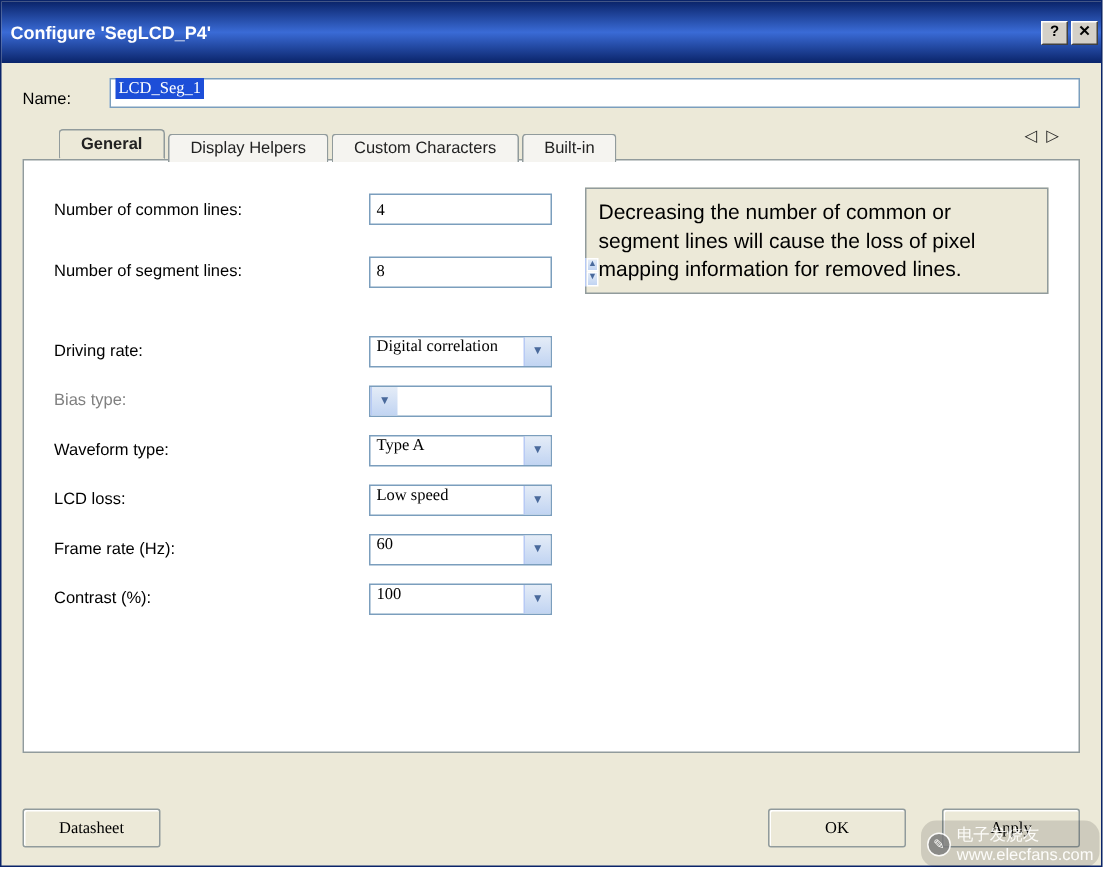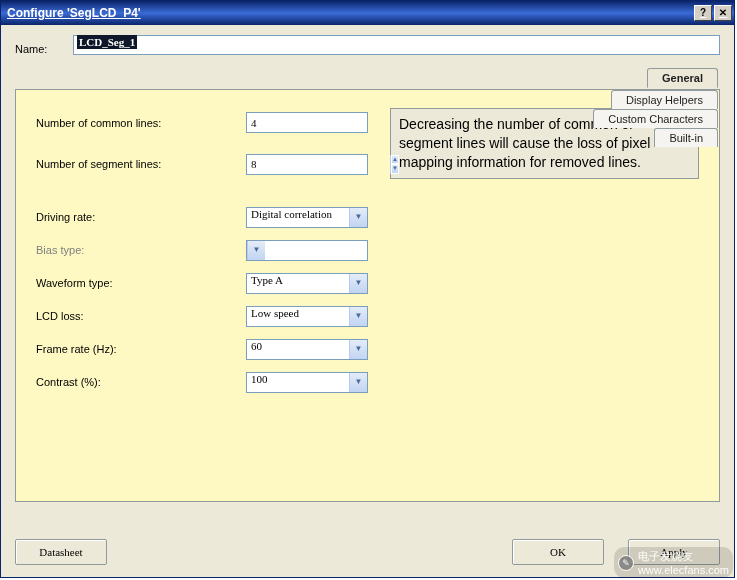--- a/index.html
+++ b/index.html
@@ -15,29 +15,28 @@
   }
   .window {
     width: 735px;
     height: 578px;
     border: 1px solid #0a246a;
     background: #ece9d8;
     display: flex;
     flex-direction: column;
   }
   .titlebar {
-    height: 24px;
+    height: 41px;
     background: linear-gradient(to bottom, #0a246a 0%, #3a6bd6 50%, #0a246a 100%);
     color: #fff;
     display: flex;
     align-items: center;
     padding: 0 2px 0 6px;
     font-weight: bold;
     font-size: 12px;
-    text-decoration: underline;
   }
   .titlebar .title { flex: 1; }
   .titlebtn {
     width: 18px; height: 16px;
     background: #d4d0c8;
     border: 1px solid #fff;
     border-right-color: #404040;
     border-bottom-color: #404040;
     margin-left: 2px;
     color: #000;
@@ -64,39 +63,37 @@
   .nameinput {
     flex: 1;
     height: 20px;
     border: 1px solid #7b9ebd;
     background: #fff;
     font-family: Tahoma;
     font-size: 11px;
     padding: 0 3px;
   }
   .nameinput .sel {
-    background: #0f172a;
+    background: #1d4ed8;
     color: #fff;
     padding: 1px 2px;
-    font-weight: bold;
   }
   .tabs-wrap {
     flex: 1;
     position: relative;
     display: flex;
     flex-direction: column;
   }
   .tabstrip {
     display: flex;
-    align-items: flex-end;
+    align-items: center;
     height: 22px;
     position: relative;
     z-index: 2;
     padding-left: 24px;
-    flex-direction: column;
   }
   .tab {
     padding: 3px 14px 3px 14px;
     border: 1px solid #919b9c;
     border-bottom: none;
     border-top-left-radius: 3px;
     border-top-right-radius: 3px;
     background: #f5f4f0;
     margin-right: 2px;
     position: relative;
@@ -117,21 +114,21 @@
     top: 0;
     display: flex;
     gap: 6px;
     font-size: 11px;
     color: #222;
   }
   .tabnav span { cursor: default; font-family: Arial; }
   .tabpanel {
     flex: 1;
     border: 1px solid #919b9c;
-    background: #fef9c3;
+    background: #ffffff;
     position: relative;
     padding: 18px 20px;
     z-index: 1;
   }
   .formgrid {
     display: grid;
     grid-template-columns: 210px 130px auto;
     row-gap: 12px;
     align-items: center;
   }

